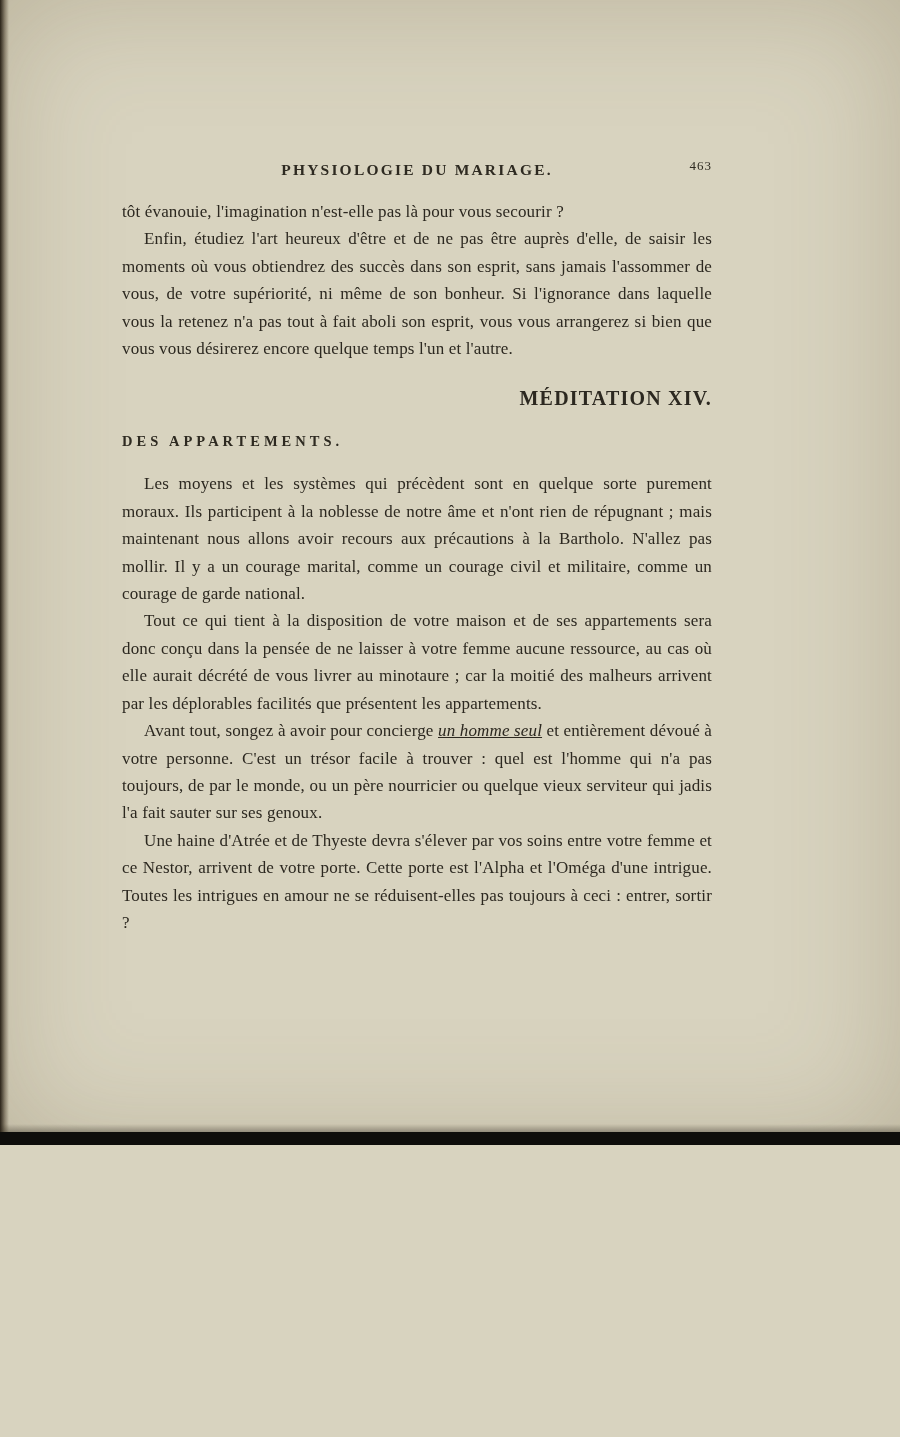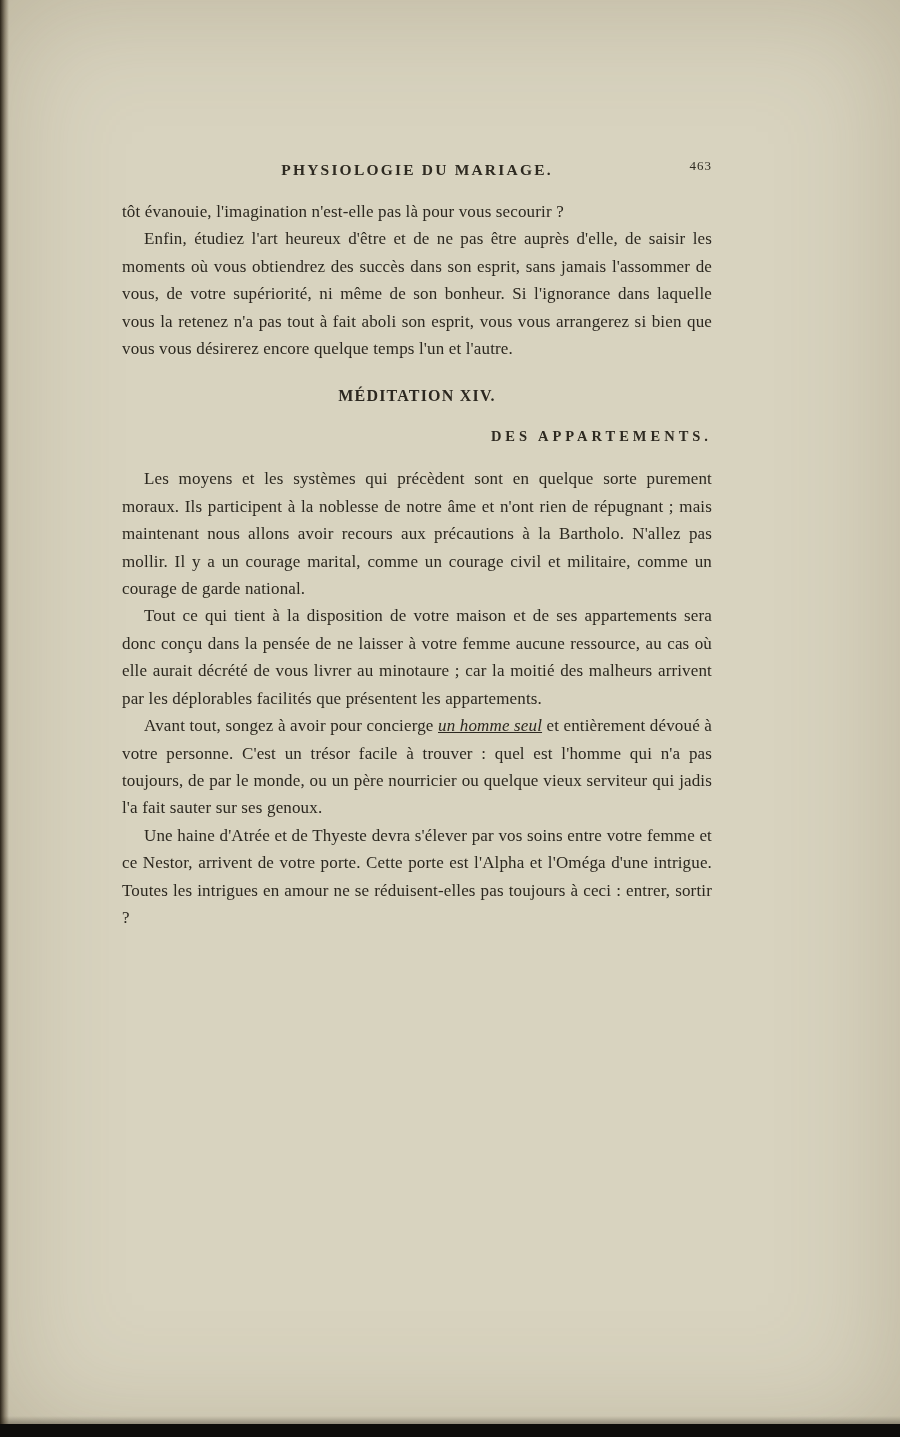--- a/index.html
+++ b/index.html
@@ -3,21 +3,21 @@
 <meta charset="utf-8">
 <style>
   html, body {
     margin: 0;
     padding: 0;
     background: #d8d3bf;
   }
   .page {
     position: relative;
     width: 900px;
-    height: 1437px;
+    height: 1145px;
     background: #d8d3bf;
     overflow: hidden;
     font-family: "Liberation Serif", serif;
     color: #2c2820;
     box-shadow: inset 0 0 120px rgba(110, 96, 66, 0.28);
   }
   .gutter-shadow {
     position: absolute;
     left: 0; top: 0; bottom: 0;
     width: 9px;
@@ -74,29 +74,29 @@
   }
   .body-text p.noindent {
     text-indent: 0;
   }
   .body-text em {
     font-style: italic;
     text-decoration: underline;
   }
   h2.meditation-heading {
     margin: 25px 0 0 0;
-    text-align: center;
-    font-size: 16px;
+    text-align: right;
+    font-size: 20px;
     font-weight: bold;
     letter-spacing: 1.2px;
     color: #2c2820;
   }
   h3.section-subheading {
     margin: 23px 0 20px 0;
-    text-align: right;
+    text-align: left;
     font-size: 14.5px;
     font-weight: bold;
     letter-spacing: 4px;
     color: #2e2a21;
   }
 </style>
 </head>
 <body>
 
 <div class="page">

